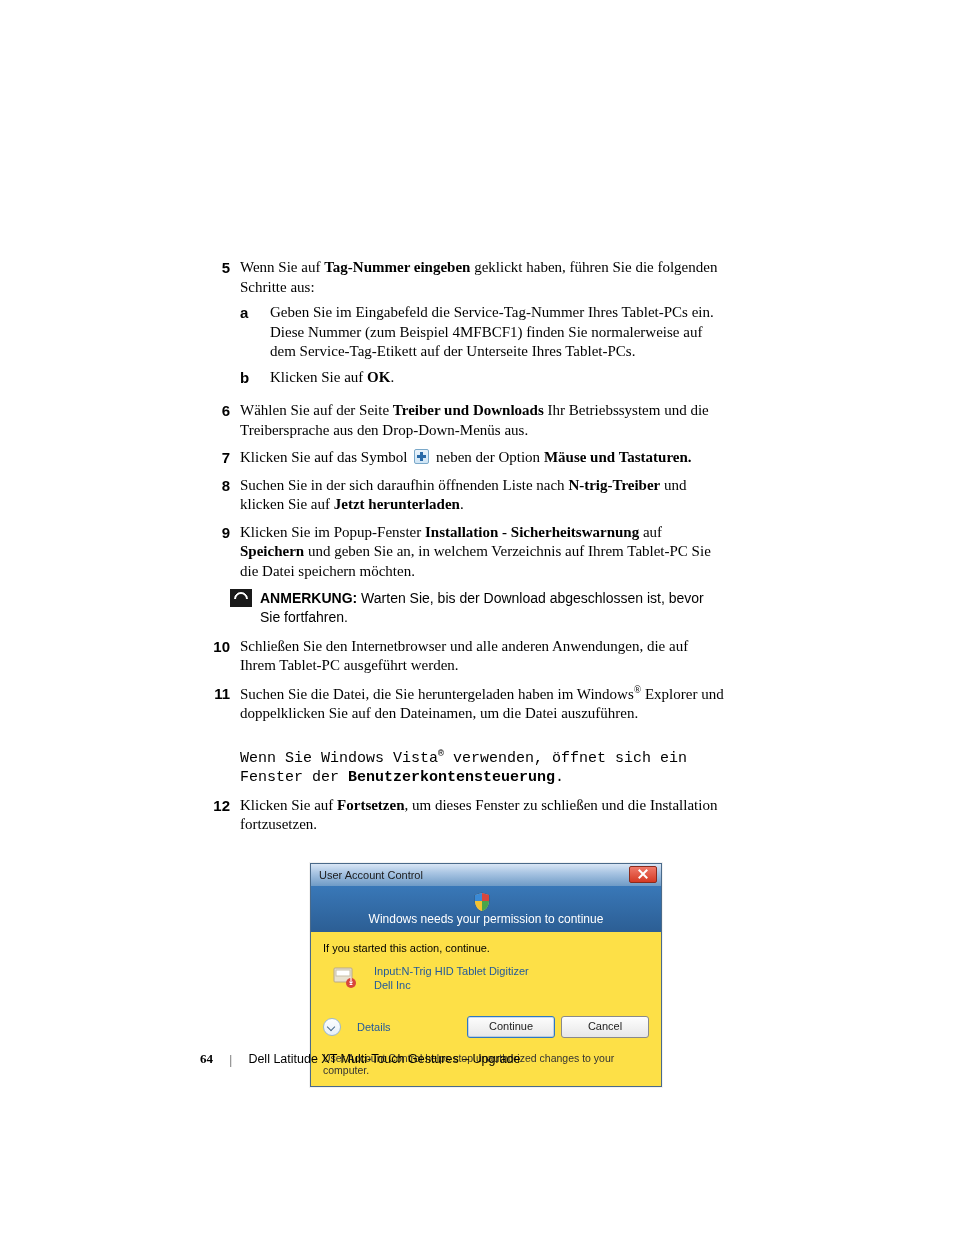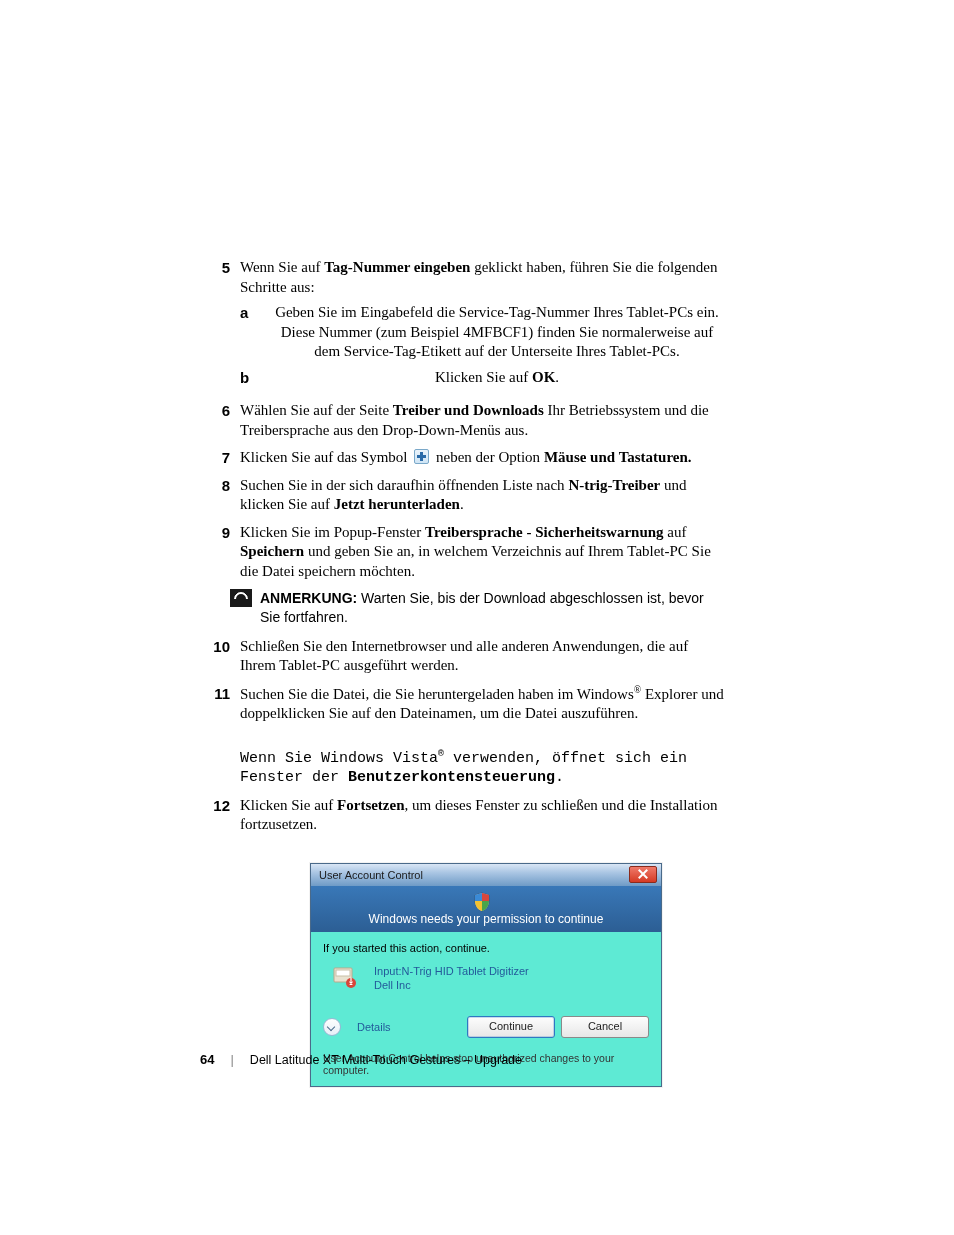--- a/index.html
+++ b/index.html
@@ -45,21 +45,20 @@
   }
   .substep-letter {
     font-family: Arial, Helvetica, sans-serif;
     font-weight: bold;
     width: 24px;
     flex: 0 0 24px;
     padding-right: 6px;
   }
   .substep-body {
     flex: 1;
-    text-align: center;
   }
   .bold { font-weight: bold; }
   .plus-icon {
     display: inline-block;
     width: 13px;
     height: 13px;
     background: linear-gradient(#eaf3fb,#cfe5f5);
     border: 1px solid #7aa8c9;
     border-radius: 2px;
     position: relative;
@@ -110,21 +109,21 @@
   .para-extra {
     margin-top: 24px;
     font-family: Liberation Mono, monospace;
   }
 
   
   .uac {
     width: 350px;
     margin: 28px 0 0 110px;
     border: 1px solid #4a6a8a;
-    background: #5eead4;
+    background: #fde047;
     font-family: "Segoe UI", Tahoma, Arial, sans-serif;
     font-size: 11px;
     box-shadow: 0 0 0 1px rgba(0,0,0,0.05);
   }
   .uac-titlebar {
     height: 22px;
     background: linear-gradient(#d9e6f5,#a9c5e3 40%,#6f9bc6);
     display: flex;
     align-items: center;
     padding: 0 4px 0 8px;
@@ -242,21 +241,21 @@
   .page-footer {
     position: absolute;
     left: 200px;
     bottom: 168px;
     font-size: 13px;
     display: flex;
     align-items: center;
     gap: 16px;
   }
   .page-num {
-    font-family: Liberation Sans, sans-serif;
+    font-family: Liberation Serif, serif;
     font-weight: bold;
   }
   .footer-sep {
     color: #888;
     font-family: Arial, sans-serif;
   }
   .footer-text {
     font-family: Arial, Helvetica, sans-serif;
     font-size: 12.5px;
   }
@@ -304,21 +303,21 @@
     <div class="step">
       <div class="step-num">8</div>
       <div class="step-body">
         <span>Suchen Sie in der sich daraufhin öffnenden Liste nach </span><span class="bold">N-trig-Treiber</span><span> und klicken Sie auf </span><span class="bold">Jetzt herunterladen</span><span>.</span>
       </div>
     </div>
 
     <div class="step">
       <div class="step-num">9</div>
       <div class="step-body">
-        <span>Klicken Sie im Popup-Fenster </span><span class="bold">Treibersprache - Sicherheitswarnung</span><span> auf </span><span class="bold">Speichern</span><span> und geben Sie an, in welchem Verzeichnis auf Ihrem Tablet-PC Sie die Datei speichern möchten.</span>
+        <span>Klicken Sie im Popup-Fenster </span><span class="bold">Installation - Sicherheitswarnung</span><span> auf </span><span class="bold">Speichern</span><span> und geben Sie an, in welchem Verzeichnis auf Ihrem Tablet-PC Sie die Datei speichern möchten.</span>
       </div>
     </div>
 
     <div class="note-row">
       <div class="note-icon"></div>
       <div>
         <span class="note-label">ANMERKUNG:</span><span> Warten Sie, bis der Download abgeschlossen ist, bevor Sie fortfahren.</span>
       </div>
     </div>
 

